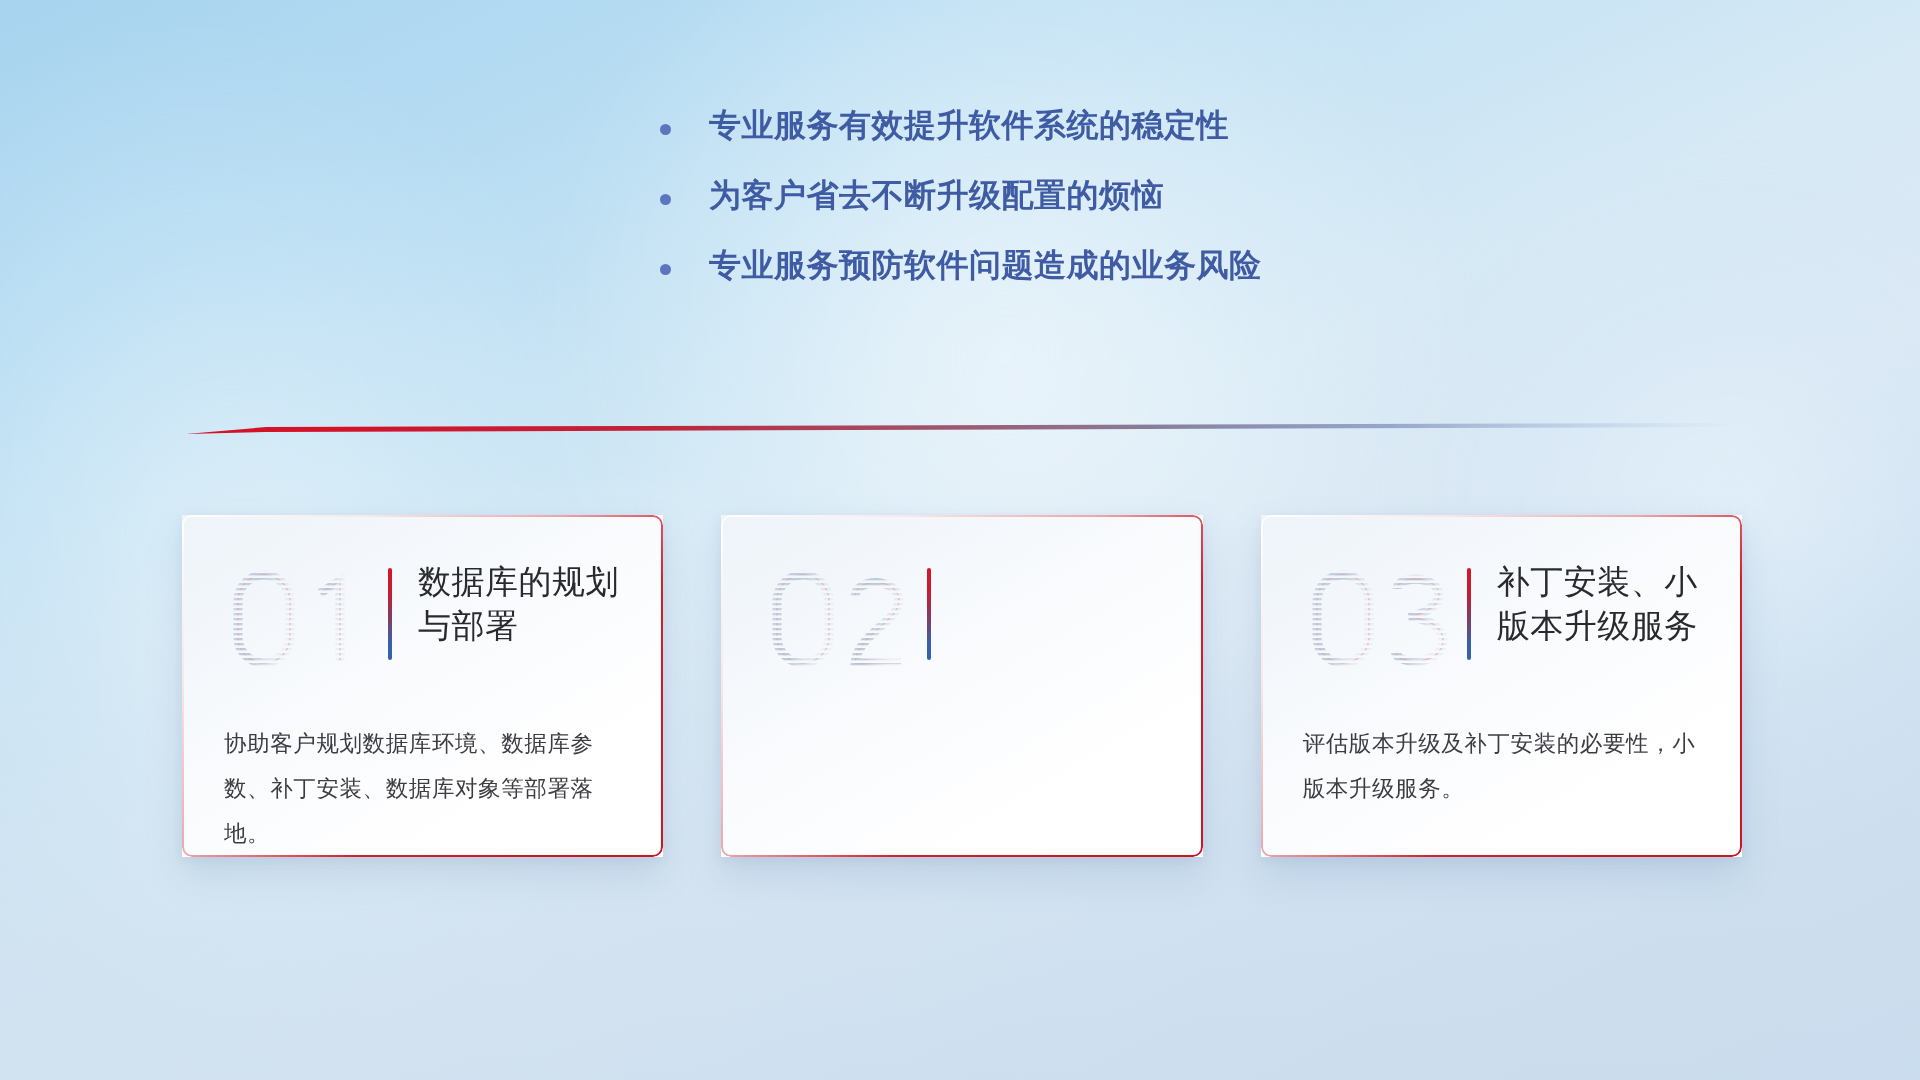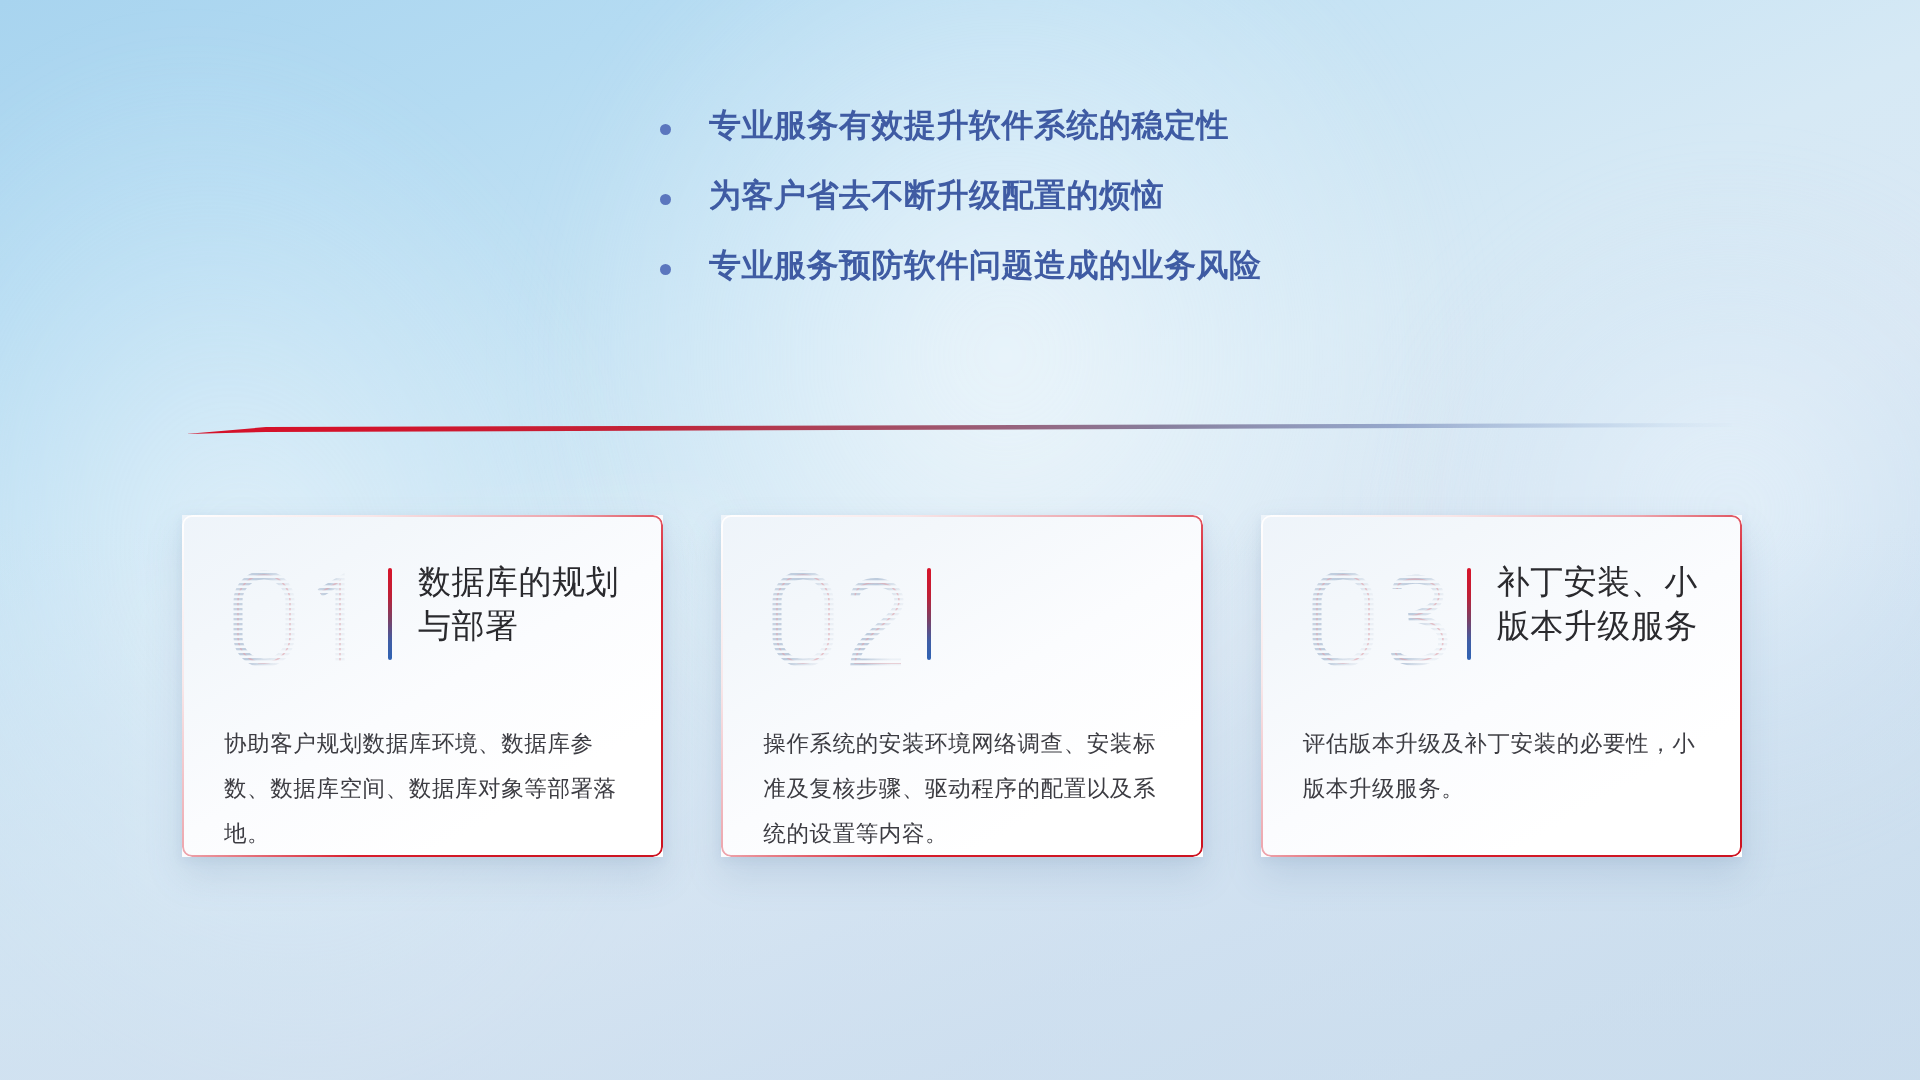--- a/index.html
+++ b/index.html
@@ -297,21 +297,21 @@
               </g>
               <g mask="url(#m1)" fill="none" stroke="#e3a0a8" stroke-width="1.6" opacity="0.55">
                 <rect x="14" y="12" width="52" height="88" rx="26"></rect>
                 <path d="M96,30 L116,18 L116,100"></path>
               </g>
             </svg>
           </div>
           <div class="card-rule"></div>
           <div class="card-title">数据库的规划与部署</div>
         </div>
-        <div class="card-body">协助客户规划数据库环境、数据库参数、数据库空间、数据库对象等部署落地。</div>
+        <div class="card-body">协助客户规划数据库环境、数据库参数、补丁安装、数据库对象等部署落地。</div>
       </div>
     </div>
 
     <div class="card">
       <div class="card-border"></div>
       <div class="card-inner">
         <div class="card-head">
           <div class="card-num">
             <svg viewBox="0 0 160 112" aria-hidden="true">
               <defs>
@@ -332,21 +332,20 @@
                 <path d="M92,34 C92,14 136,14 136,38 C136,58 94,72 92,100 L138,100"></path>
               </g>
               <g mask="url(#m2)" fill="none" stroke="#e3a0a8" stroke-width="1.6" opacity="0.55">
                 <rect x="14" y="12" width="52" height="88" rx="26"></rect>
                 <path d="M92,34 C92,14 136,14 136,38 C136,58 94,72 92,100 L138,100"></path>
               </g>
             </svg>
           </div>
           <div class="card-rule"></div>
         </div>
-        <div class="card-body">操作系统的安装环境网络调查、安装标准及复核步骤、驱动程序的配置以及系统的设置等内容。</div>
       </div>
     </div>
 
     <div class="card">
       <div class="card-border"></div>
       <div class="card-inner">
         <div class="card-head">
           <div class="card-num">
             <svg viewBox="0 0 160 112" aria-hidden="true">
               <defs>

